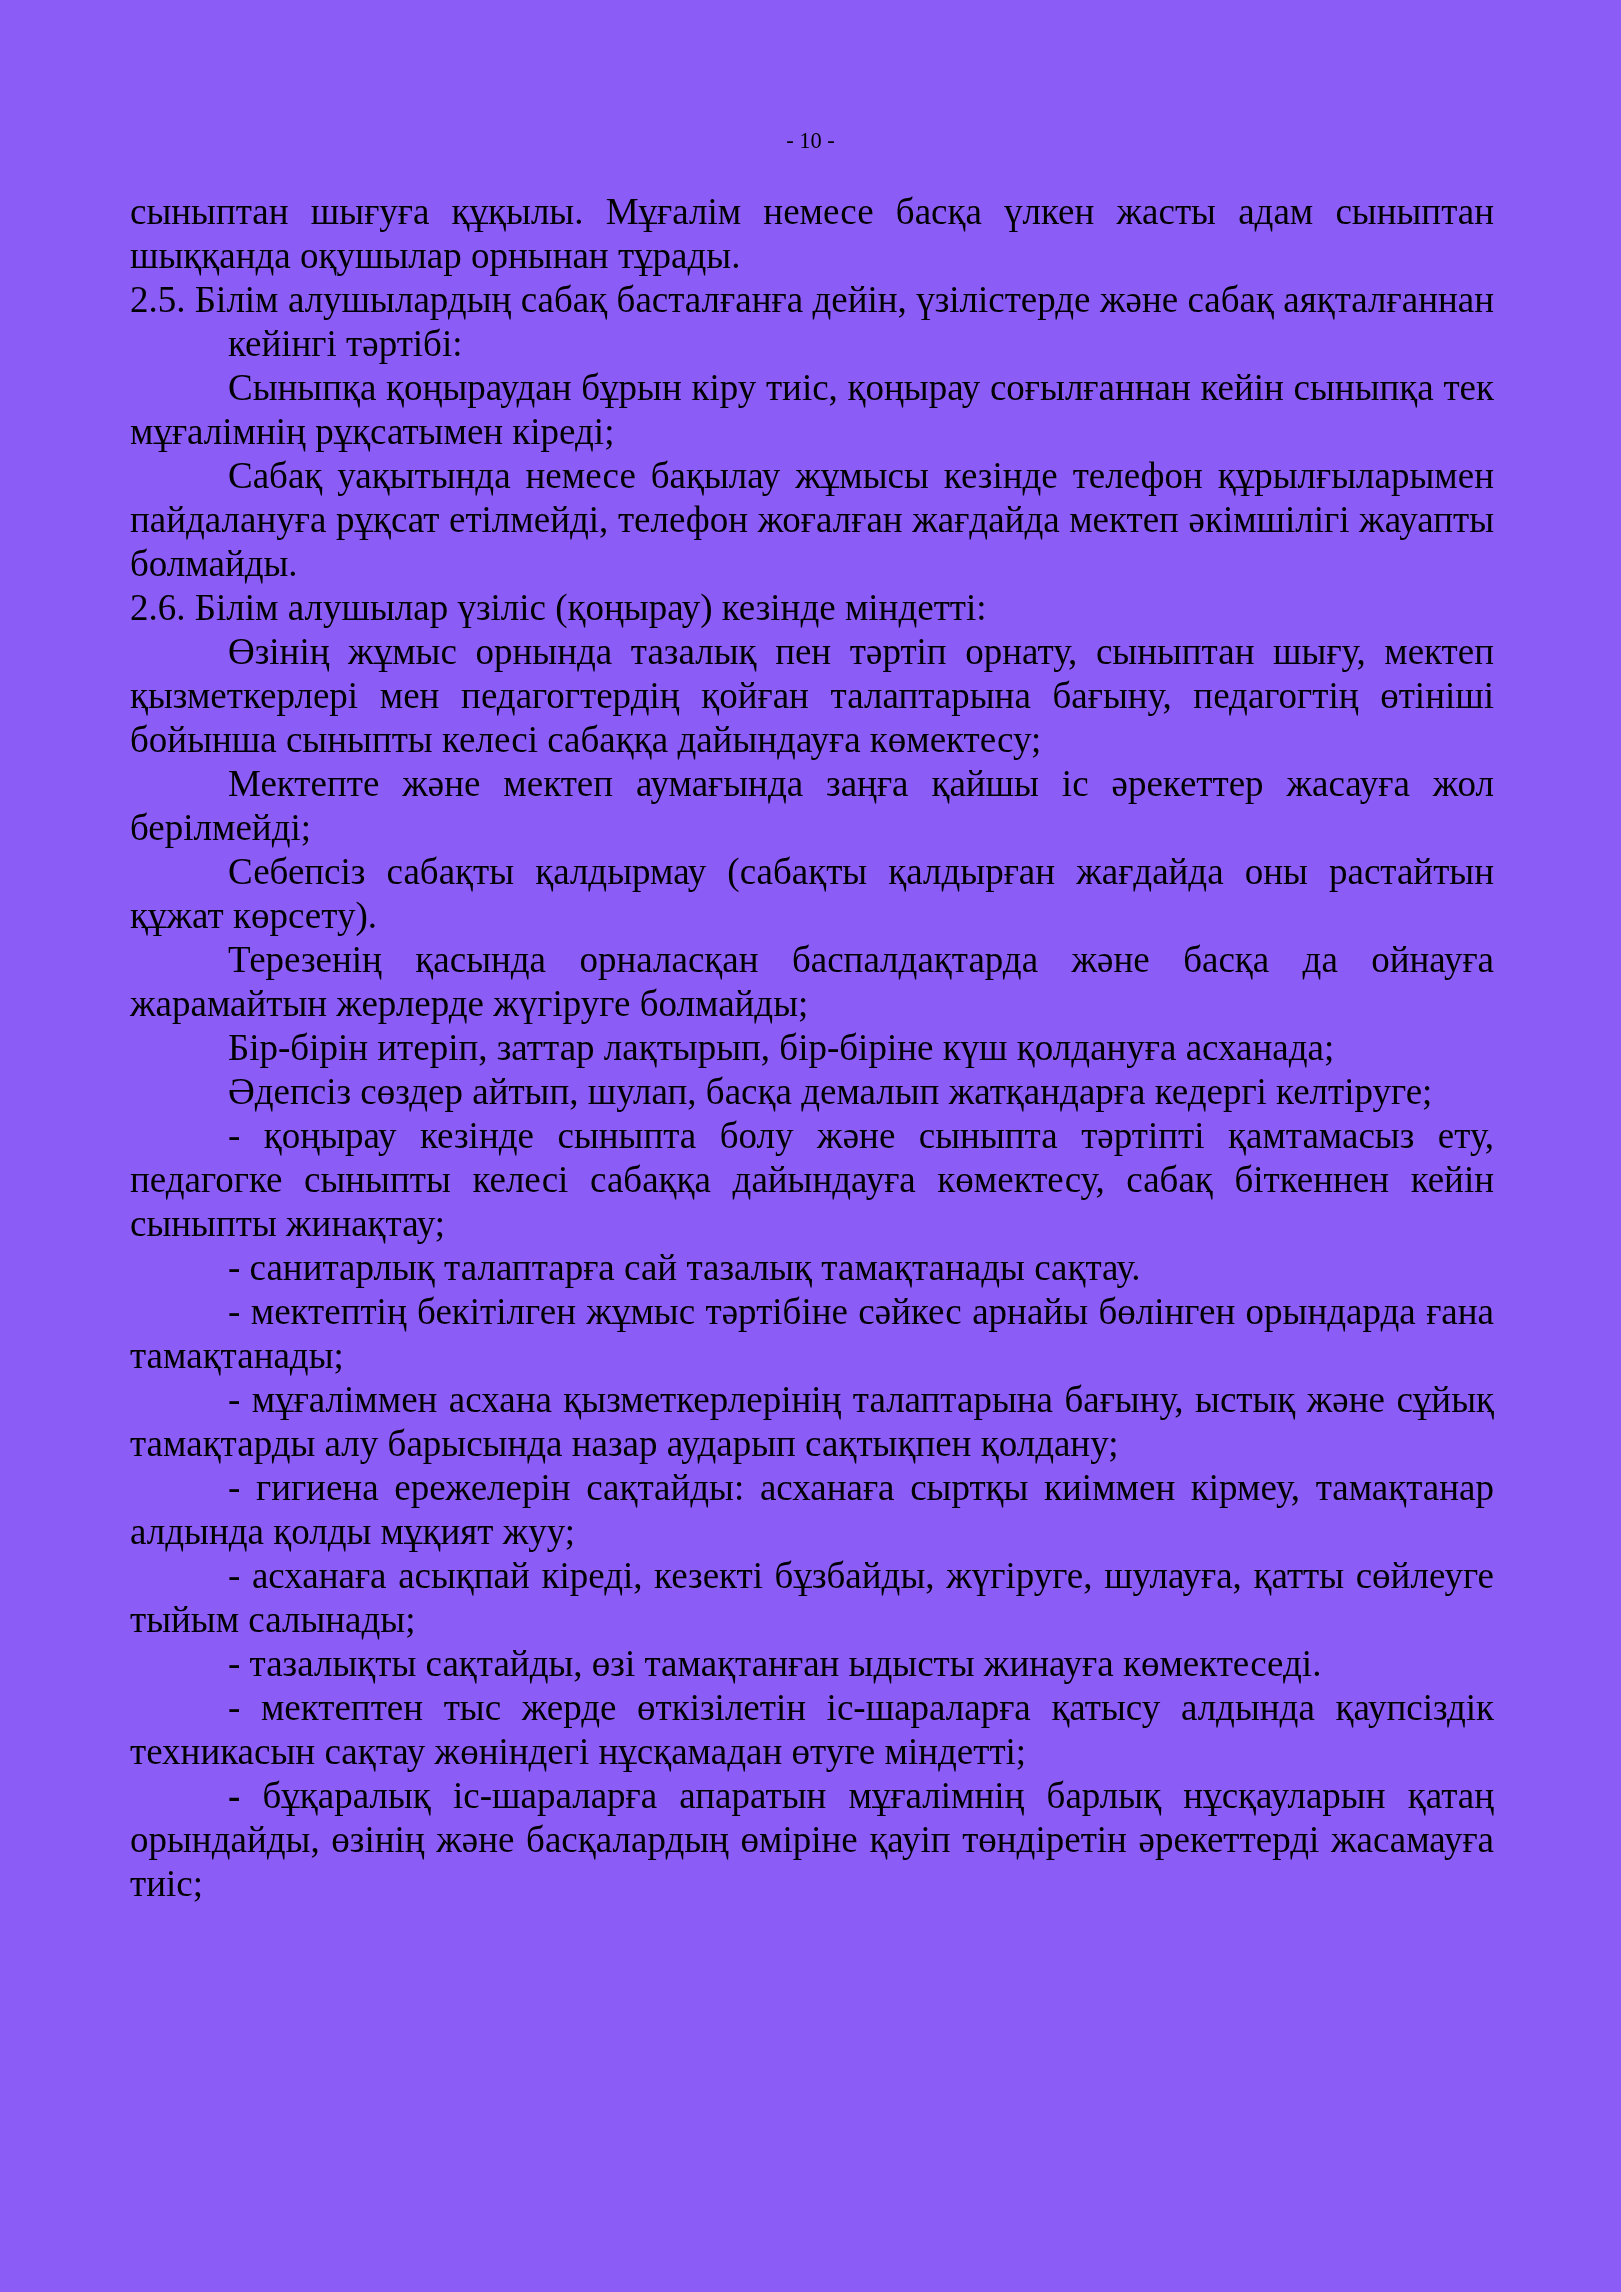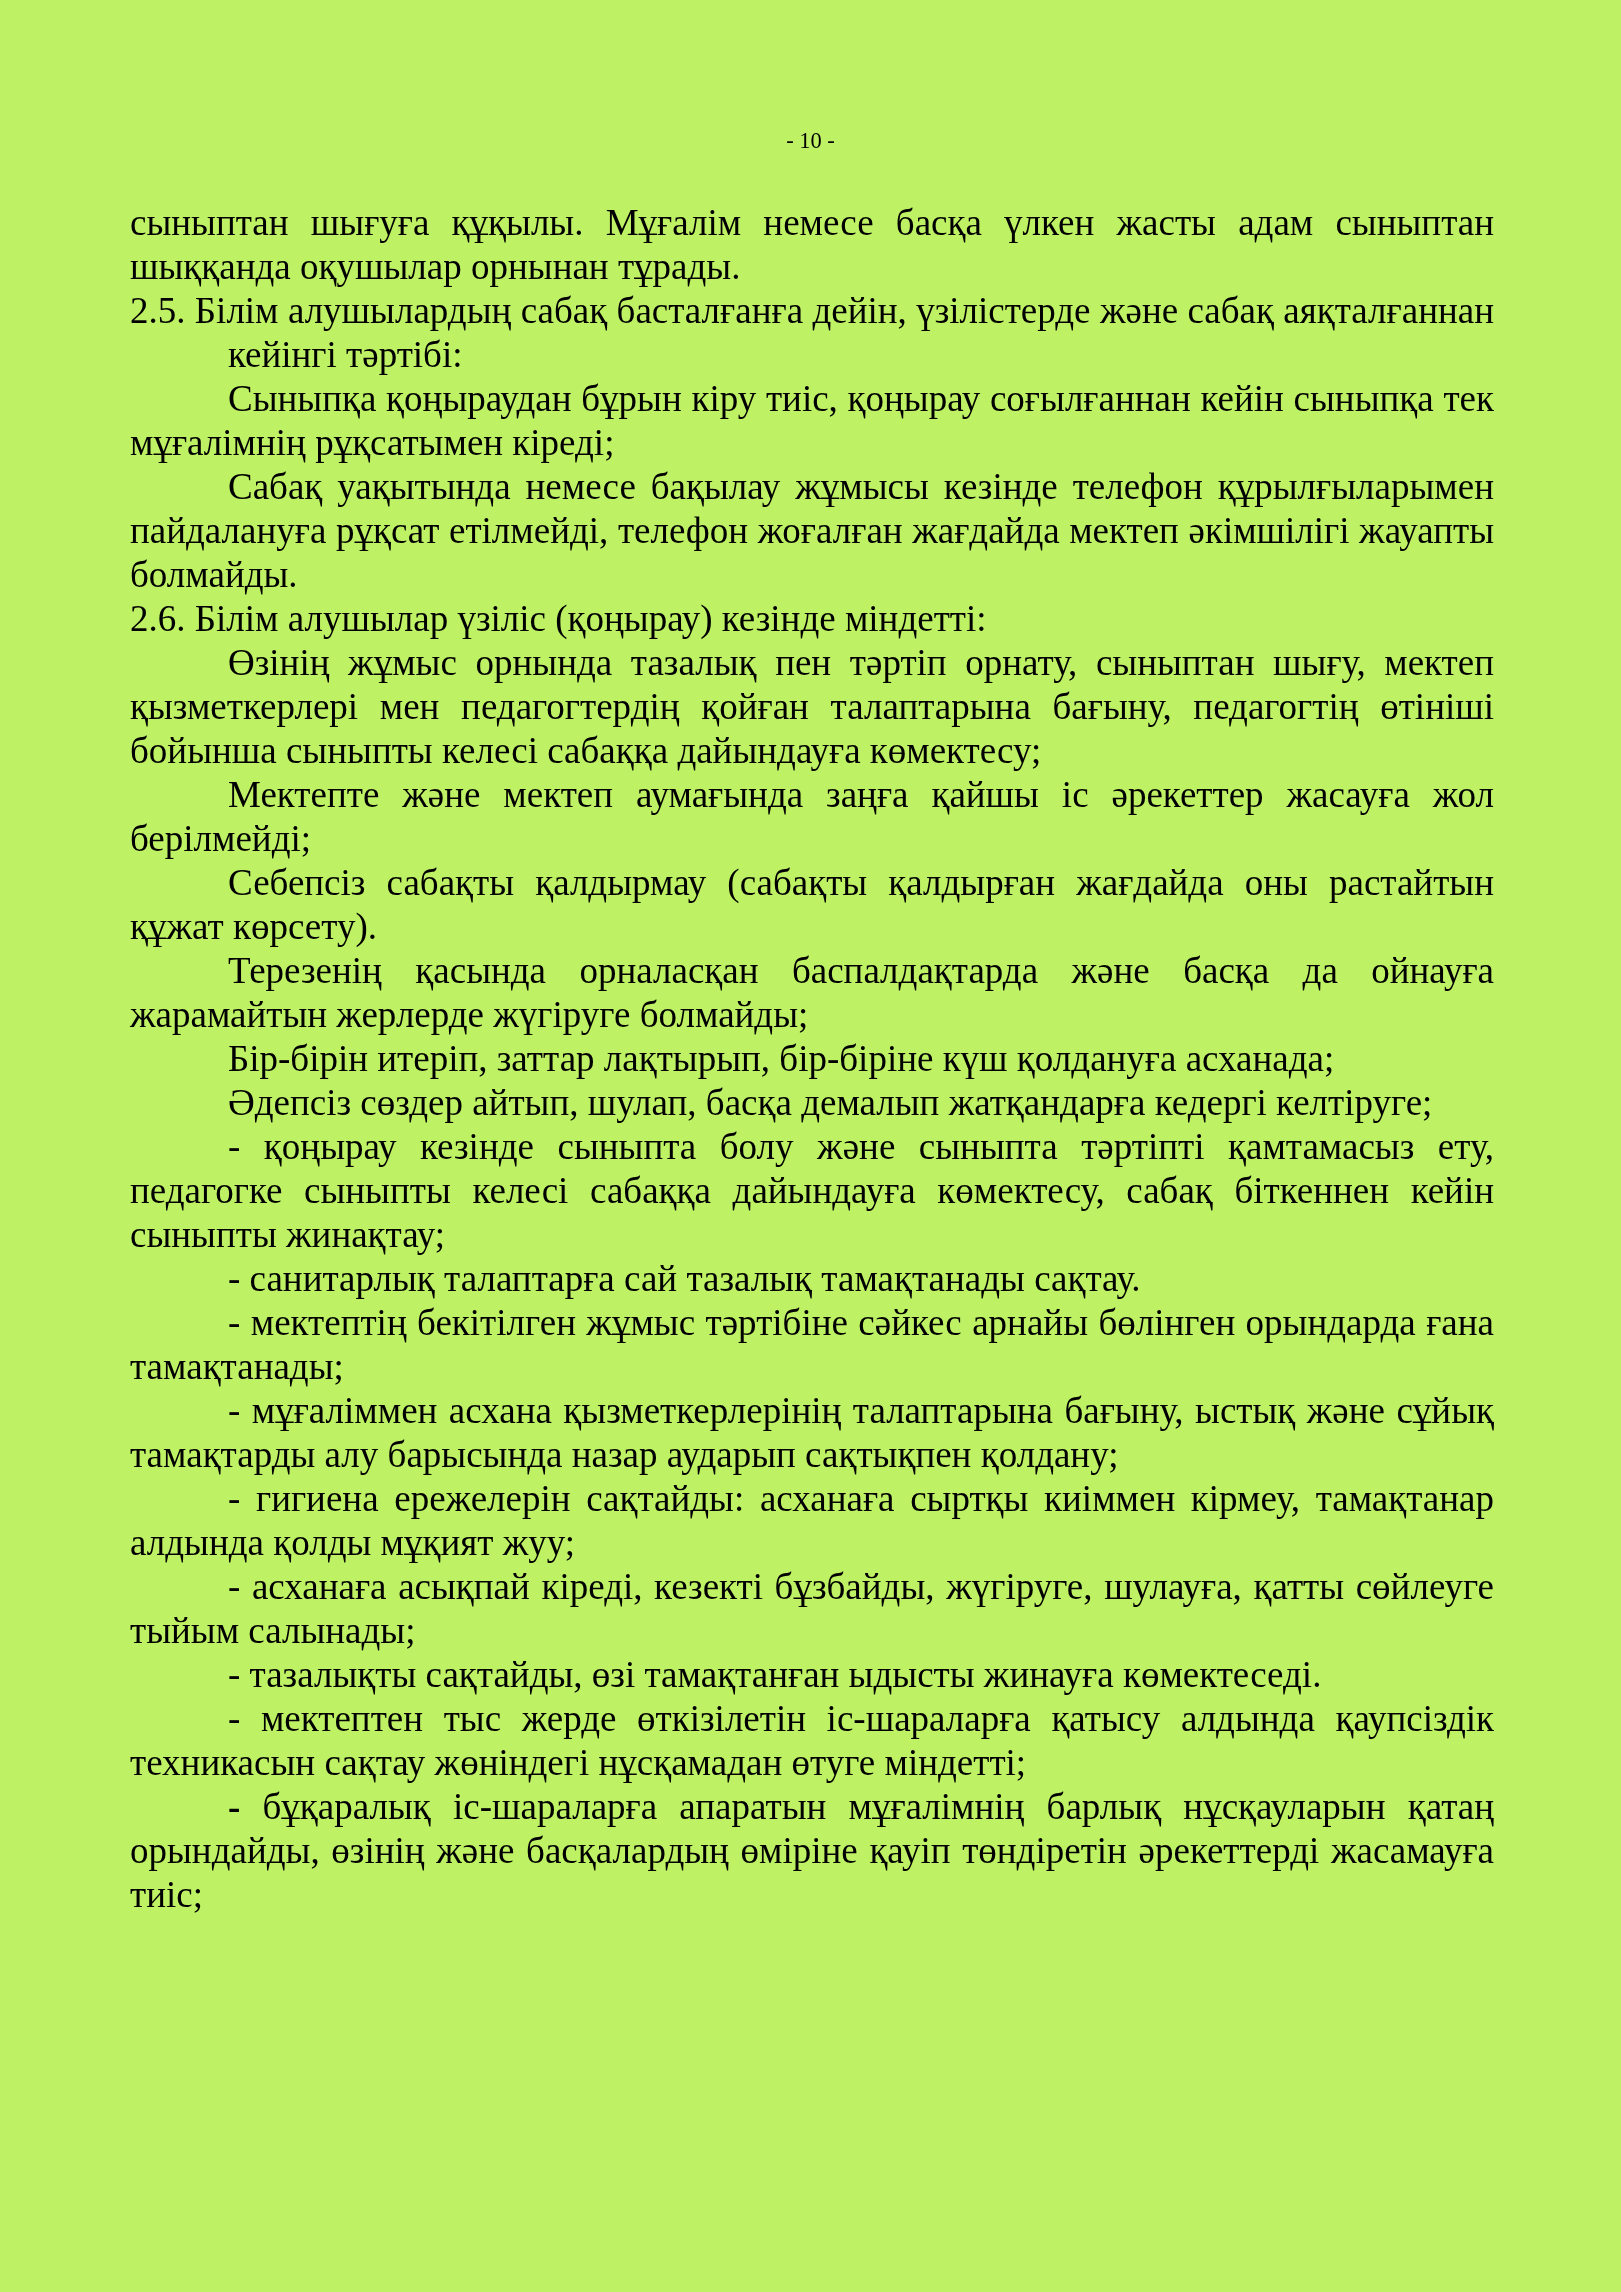--- a/index.html
+++ b/index.html
@@ -4,36 +4,36 @@
 <style>
   html, body {
     margin: 0;
     padding: 0;
     background: #ffffff;
   }
   .page {
     position: relative;
     width: 1621px;
     height: 2293px;
-    background: #bef264;
+    background: #8b5cf6;
     color: #000000;
     font-family: "Liberation Serif", "DejaVu Serif", serif;
     overflow: hidden;
     box-sizing: border-box;
   }
   .page-number {
     padding-top: 125px;
     height: 31px;
     line-height: 31px;
     text-align: center;
     font-size: 22.5px;
     color: #000000;
   }
   .content {
-    margin: 45px 127px 0 130px;
+    margin: 34px 127px 0 130px;
     font-size: 37px;
     line-height: 44px;
     text-align: justify;
   }
   .content p {
     margin: 0;
     padding: 0;
   }
   .content p.body {
     text-indent: 98px;

